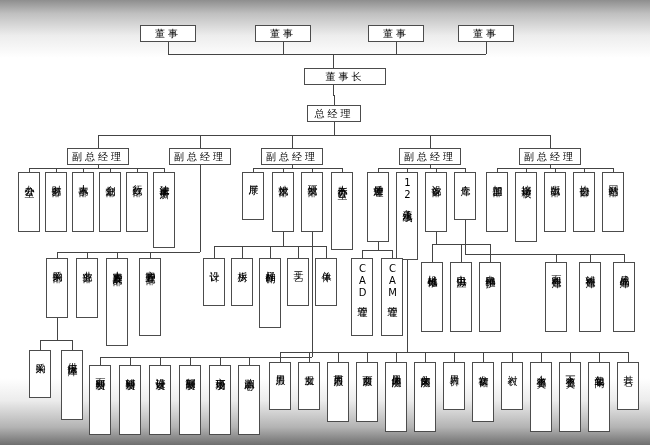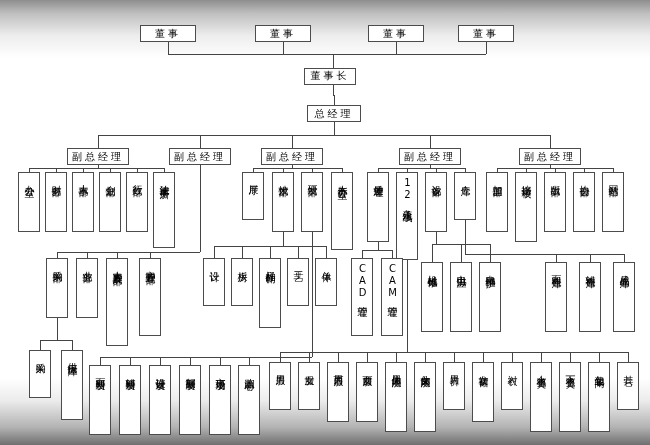--- a/index.html
+++ b/index.html
@@ -42,21 +42,21 @@
 <div class="screen">
   <div class="chart">
     <svg class="lines" width="650" height="445" viewBox="0 0 650 445">
         <path d="M333 68V54M168 54V42M283 54V42M396 54V42M486 54V42M168 54H486M333 85V95M334 95V105M333 95H334M334 122V135M98 135V148M200 135V148M292 135V148M430 135V148M550 135V148M98 135H550M98 165V168M29 168V172M56 168V172M83 168V172M110 168V172M137 168V172M164 168V172M29 168H164M200 165V252M57 252V258M87 252V258M117 252V258M150 252V258M57 252H200M292 165V168M253 168V172M283 168V172M312 168V172M342 168V172M253 168H342M430 165V168M378 168V172M407 168V172M436 168V172M465 168V172M378 168H465M550 165V168M497 168V172M526 168V172M555 168V172M584 168V172M613 168V172M497 168H613M283 232V246M214 246V258M242 246V258M270 246V258M298 246V258M326 246V258M214 246H326M378 242V250M362 250V258M392 250V258M362 250H392M436 232V244M432 244V262M461 244V262M490 244V262M432 244H490M465 220V254M556 254V262M590 254V262M624 254V262M465 254H624M57 318V340M40 340V350M72 340V350M40 340H72M312 232V357M100 357V365M130 357V365M160 357V365M190 357V365M220 357V365M249 357V365M100 357H312M407 260V352M280 352V362M309 352V362M338 352V362M367 352V362M396 352V362M425 352V362M454 352V362M483 352V362M512 352V362M541 352V362M570 352V362M599 352V362M628 352V362M280 352H628" fill="none" stroke="#444444" stroke-width="1" shape-rendering="crispEdges"></path>
       </svg>
 
   <div class="node horiz" style="left: 140px; top: 25px; width: 56px; height: 17px;">董事</div>
       <div class="node horiz" style="left: 255px; top: 25px; width: 56px; height: 17px;">董事</div>
       <div class="node horiz" style="left: 368px; top: 25px; width: 56px; height: 17px;">董事</div>
       <div class="node horiz" style="left: 458px; top: 25px; width: 56px; height: 17px;">董事</div>
-      <div class="node horiz" style="left: 304px; top: 68px; width: 52px; height: 17px; font-family: Liberation Mono, monospace;">董事长</div>
+      <div class="node horiz" style="left: 304px; top: 68px; width: 82px; height: 17px;">董事长</div>
       <div class="node horiz" style="left: 307px; top: 105px; width: 54px; height: 17px;">总经理</div>
       <div class="node horiz" style="left: 67px; top: 148px; width: 62px; height: 17px;">副总经理</div>
       <div class="node horiz" style="left: 169px; top: 148px; width: 62px; height: 17px;">副总经理</div>
       <div class="node horiz" style="left: 261px; top: 148px; width: 62px; height: 17px;">副总经理</div>
       <div class="node horiz" style="left: 399px; top: 148px; width: 62px; height: 17px;">副总经理</div>
       <div class="node horiz" style="left: 519px; top: 148px; width: 62px; height: 17px;">副总经理</div>
       <div class="node vert" style="left: 18px; top: 172px; width: 22px; height: 60px;">办公室</div>
       <div class="node vert" style="left: 45px; top: 172px; width: 22px; height: 60px;">财务部</div>
       <div class="node vert" style="left: 72px; top: 172px; width: 22px; height: 60px;">人事部</div>
       <div class="node vert" style="left: 99px; top: 172px; width: 22px; height: 60px;">企划部</div>

